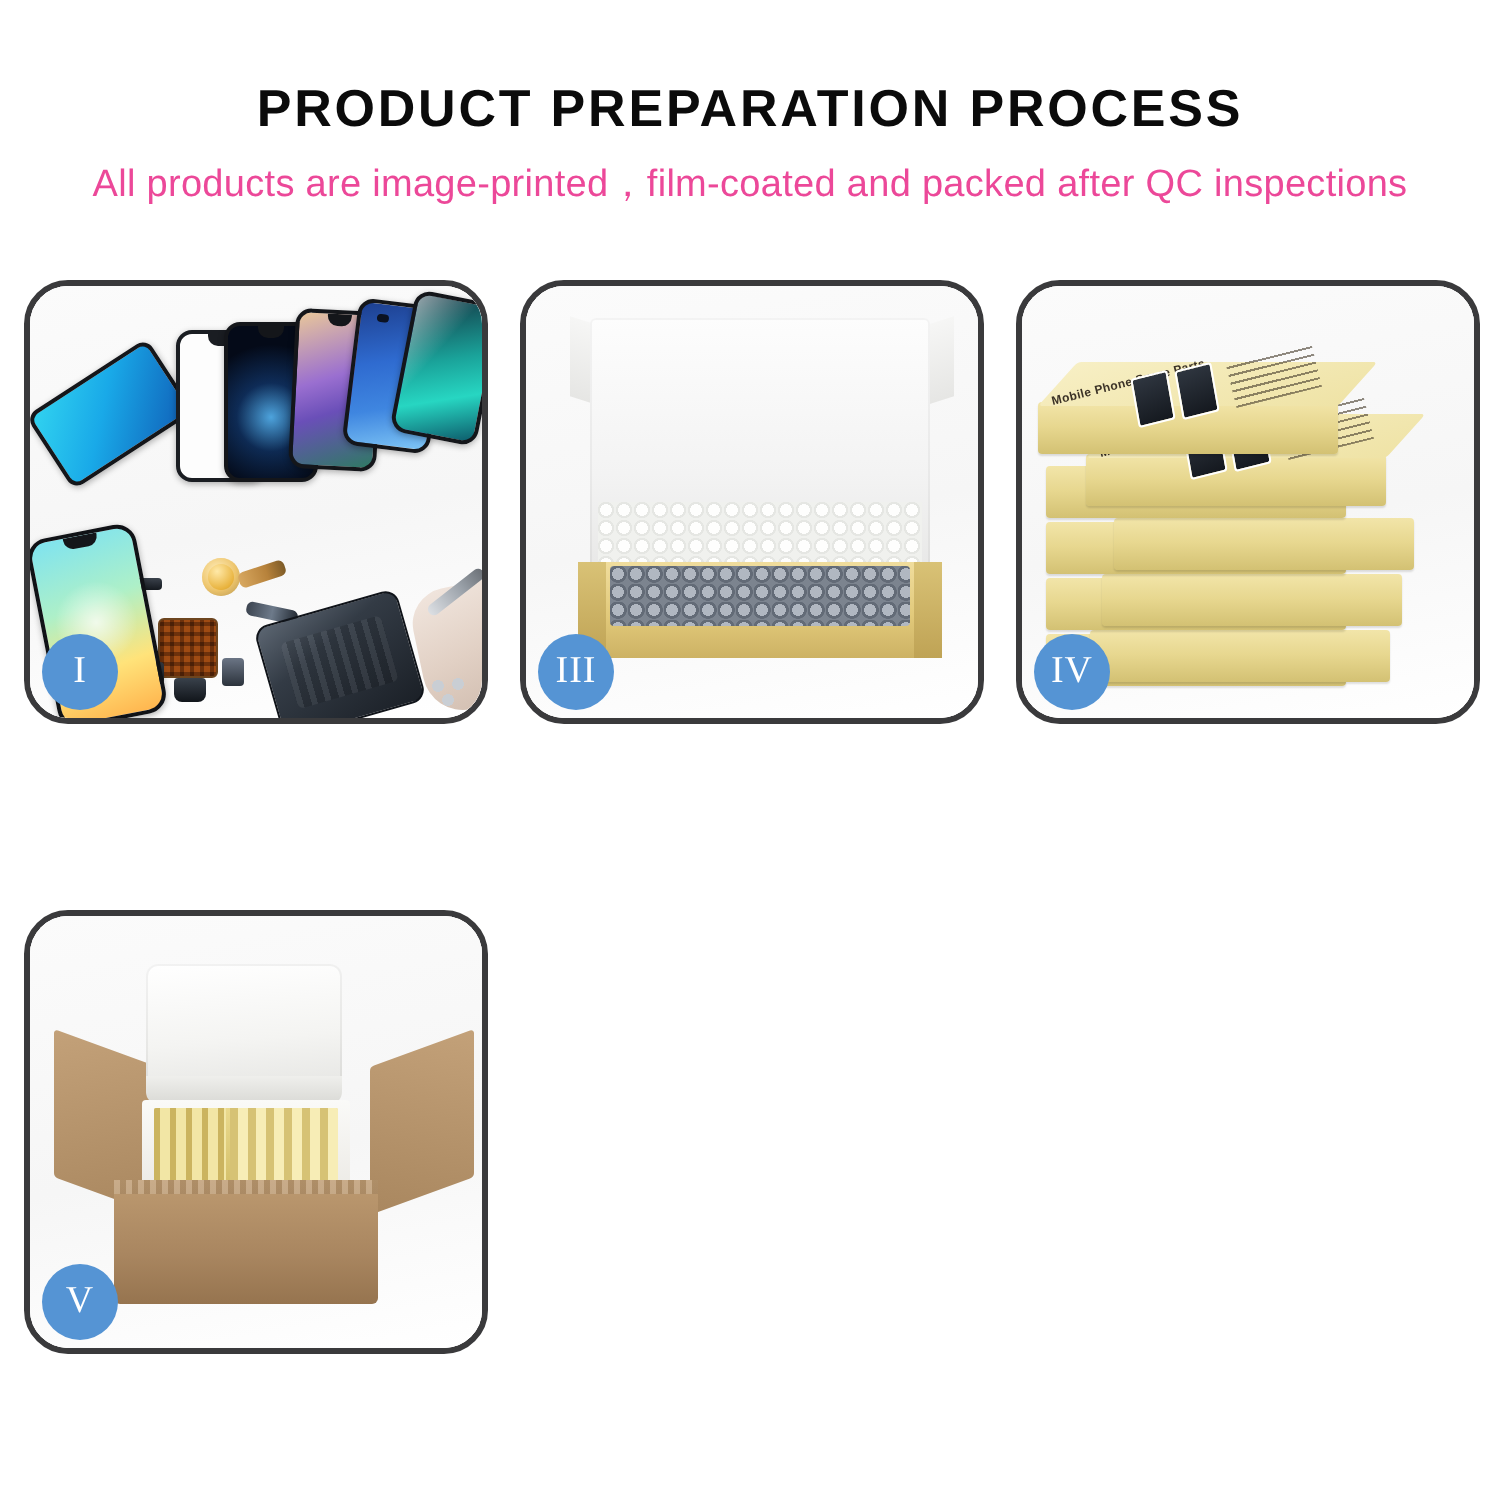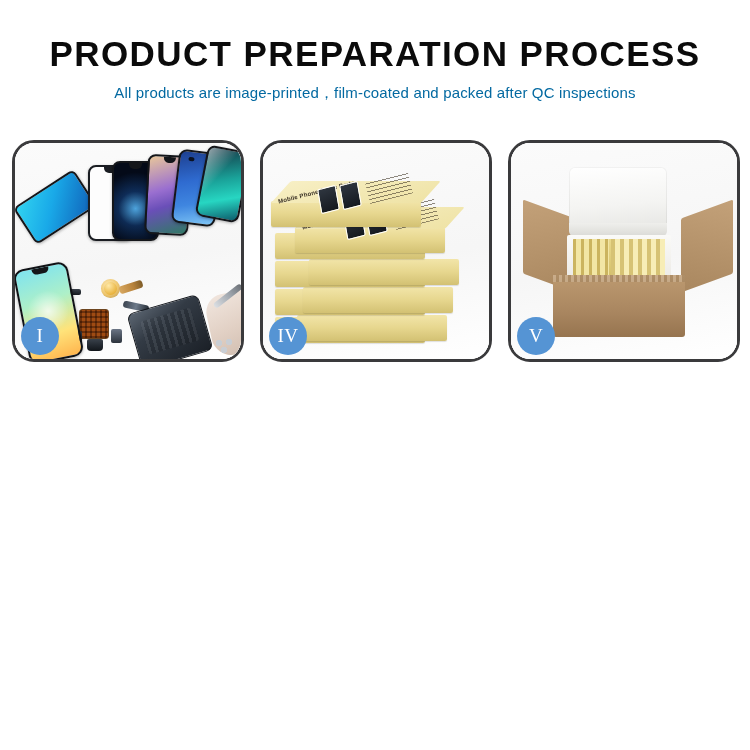--- a/index.html
+++ b/index.html
@@ -24,35 +24,35 @@
   .header {
     position: absolute;
     top: 34px;
     left: 0;
     width: 750px;
     text-align: center;
   }
 
   .main-title {
     font-family: "Liberation Sans", sans-serif;
-    font-size: 35px;
+    font-size: 26px;
     font-weight: 700;
     letter-spacing: 1.4px;
     color: #0b0b0b;
     line-height: 40px;
     white-space: nowrap;
   }
 
   .sub-title {
     margin-top: 9px;
     font-family: "Liberation Sans", sans-serif;
-    font-size: 15px;
+    font-size: 19px;
     font-weight: 400;
     letter-spacing: 0.15px;
-    color: #0369a1;
+    color: #ec4899;
     line-height: 19px;
     white-space: nowrap;
   }
 
   
   .grid {
     position: absolute;
     top: 140px;
     left: 12px;
     width: 734px;
@@ -645,20 +645,32 @@
         <div class="part part-batt"></div>
         <div class="part part-spk"></div>
         <div class="part part-cam"></div>
         <div class="part part-tool"></div>
         <div class="part part-screws"></div>
       </div>
       <div class="badge">I</div>
     </div>
 
 
+    <div class="panel">
+      <div class="panel-inner">
+        <div class="photo-bg"></div>
+        <div class="box3-lid-flapL"></div>
+        <div class="box3-lid-flapR"></div>
+        <div class="box3-lid"></div>
+        <div class="box3-foam"></div>
+        <div class="box3-body"></div>
+        <div class="box3-contents"></div>
+      </div>
+      <div class="badge">III</div>
+    </div>
 
     <div class="panel">
       <div class="panel-inner">
         <div class="photo-bg"></div>
         <div class="stack">
 
           <div class="kbox" style="left:6px;  top:152px;"></div>
           <div class="kbox" style="left:28px; top:150px;"></div>
           <div class="kbox" style="left:6px;  top:124px;"></div>
           <div class="kbox" style="left:34px; top:122px;"></div>

